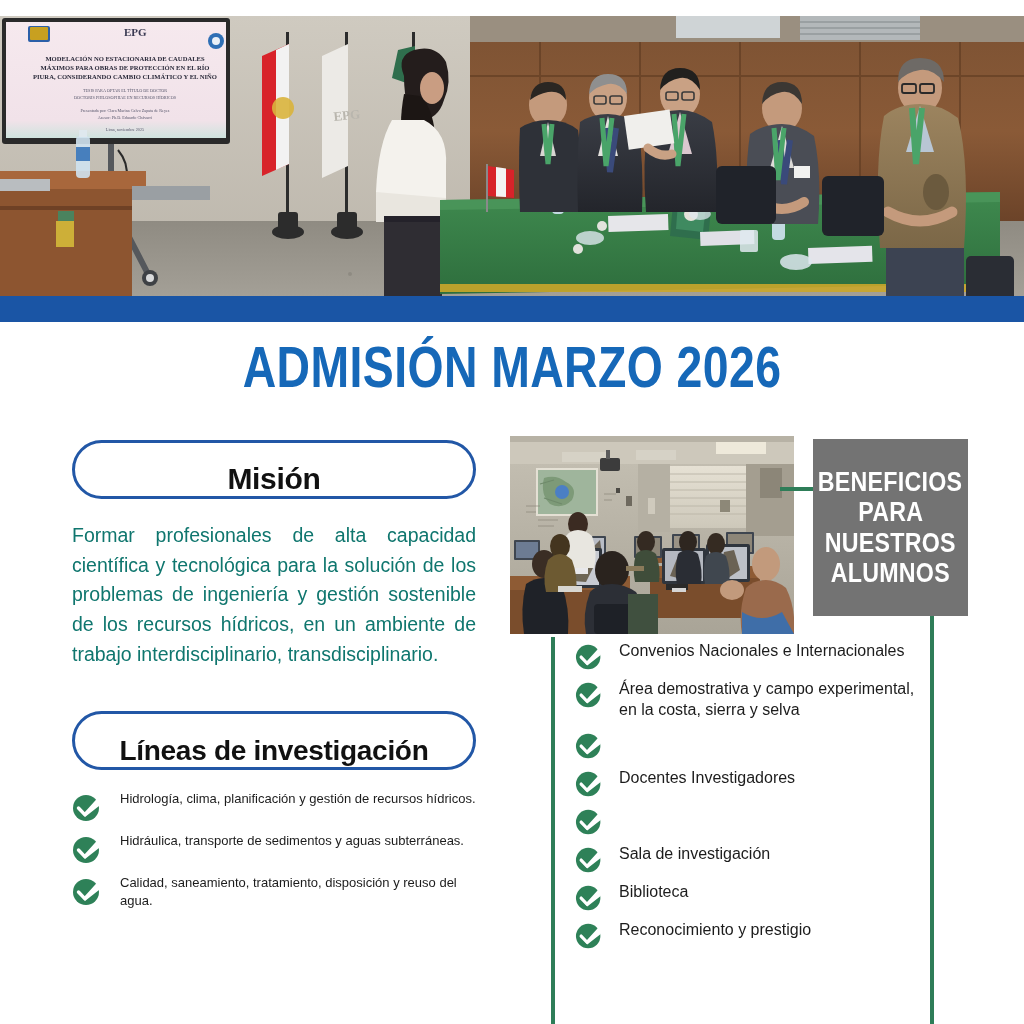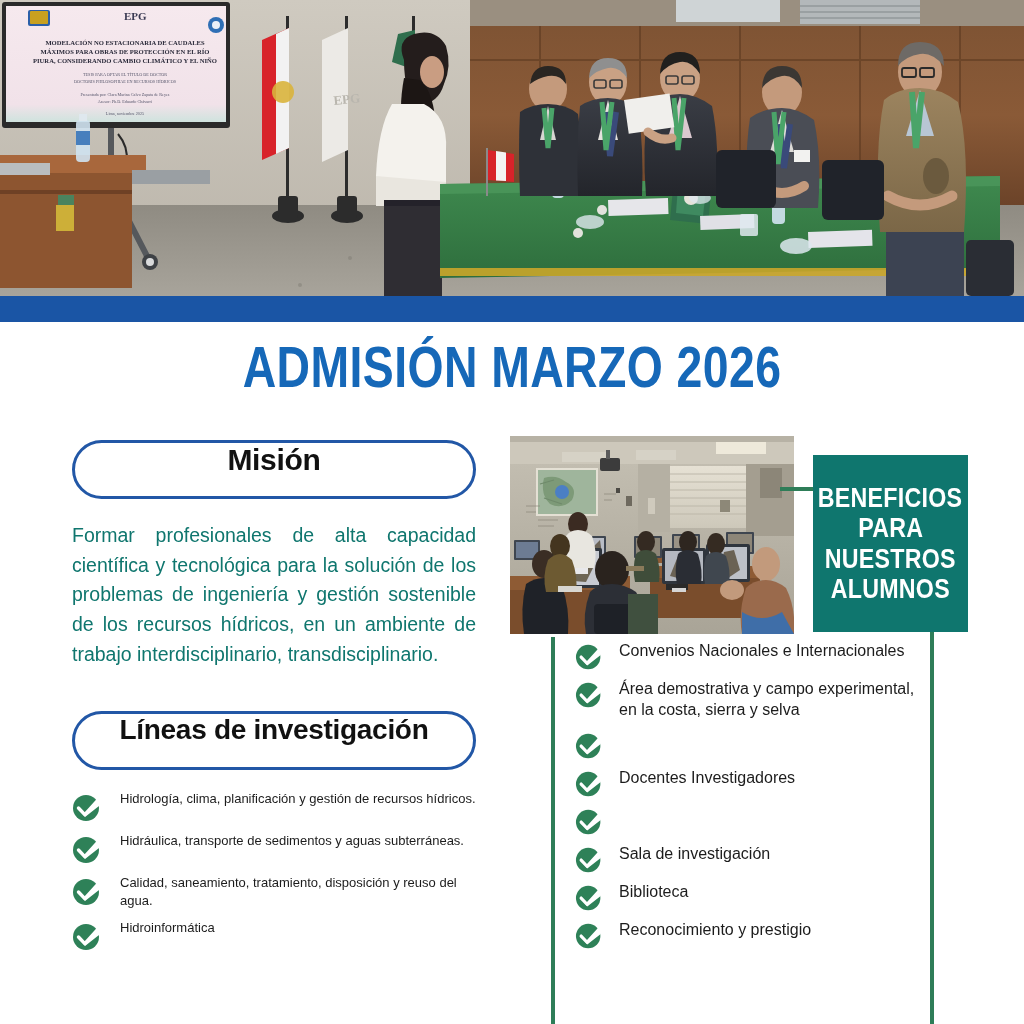--- a/index.html
+++ b/index.html
@@ -6,21 +6,21 @@
   html,body { width:1024px; height:1024px; }
   body {
     font-family:"Liberation Sans", sans-serif;
     background:#ffffff;
     overflow:hidden;
     position:relative;
   }
 
   
   .hero {
-    position:absolute; left:0; top:0; width:1024px; height:296px;
+    position:absolute; left:0; top:16px; width:1024px; height:296px;
     overflow:hidden; background:#6b4a33;
   }
   .hero svg { display:block; width:1024px; height:296px; }
 
   
   .blue-bar {
     position:absolute; left:0; top:296px; width:1024px; height:26px;
     background:#1a55a5;
   }
 
@@ -39,21 +39,21 @@
     white-space:nowrap;
   }
 
   
   .left-col { position:absolute; left:72px; top:440px; width:404px; }
 
   .pill {
     border:3px solid #2257a6;
     border-radius:40px;
     height:59px;
-    display:flex; align-items:flex-start; justify-content:center;
+    display:flex; align-items:flex-end; justify-content:center;
     background:#fff;
   }
   .pill-label {
     font-size:30px; font-weight:bold; color:#111; letter-spacing:-0.3px;
   }
   .pill-label.small { font-size:28px; }
 
   .mission-text {
     margin-top:22px;
     font-size:19.5px;
@@ -74,24 +74,23 @@
 
   
   .photo2 {
     position:absolute; left:510px; top:436px; width:284px; height:198px;
     overflow:hidden; background:#8a8375; border:0;
   }
   .photo2 svg { display:block; width:284px; height:198px; }
 
   .green-box {
     position:absolute; left:813px; top:439px; width:155px; height:177px;
-    background:#0f766e;
+    background:#737373;
     display:flex; flex-direction:column; align-items:center; justify-content:center;
     padding:6px 4px;
-    margin-top:16px;
   }
   .green-box-line {
     color:#fff;
     font-family:"Liberation Sans Narrow","Liberation Sans",sans-serif;
     font-weight:bold;
     font-size:27px;
     line-height:1.12;
     letter-spacing:0.3px;
     text-align:center;
     transform:scaleX(0.86);
@@ -377,30 +376,20 @@
     <div class="check-item">
       <span class="check-icon">
         <svg viewBox="0 0 34 30" xmlns="http://www.w3.org/2000/svg">
             <circle cx="14" cy="16" r="13" fill="#2e8158"></circle>
             <path d="M6 16.5 L12.5 23.5 L31.5 2.5 L27 14 L13 25 Z" fill="#ffffff"></path>
             <path d="M6.5 16 L12.8 22.6 L30.5 3.2" stroke="#ffffff" stroke-width="3.4" fill="none" stroke-linecap="round" stroke-linejoin="round"></path>
           </svg>
       </span>
       <span class="check-text">Calidad, saneamiento, tratamiento, disposición y reuso del agua.</span>
     </div>
-    <div class="check-item">
-      <span class="check-icon">
-        <svg viewBox="0 0 34 30" xmlns="http://www.w3.org/2000/svg">
-            <circle cx="14" cy="16" r="13" fill="#2e8158"></circle>
-            <path d="M6 16.5 L12.5 23.5 L31.5 2.5 L27 14 L13 25 Z" fill="#ffffff"></path>
-            <path d="M6.5 16 L12.8 22.6 L30.5 3.2" stroke="#ffffff" stroke-width="3.4" fill="none" stroke-linecap="round" stroke-linejoin="round"></path>
-          </svg>
-      </span>
-      <span class="check-text">Hidroinformática</span>
-    </div>
   </div>
 </div>
 
 <div class="photo2">
   <svg viewBox="0 0 284 198" xmlns="http://www.w3.org/2000/svg">
     <defs>
       <linearGradient id="labwall" x1="0" y1="0" x2="0" y2="1">
         <stop offset="0%" stop-color="#c6c1b4"></stop>
           <stop offset="100%" stop-color="#a9a497"></stop>
       </linearGradient>

